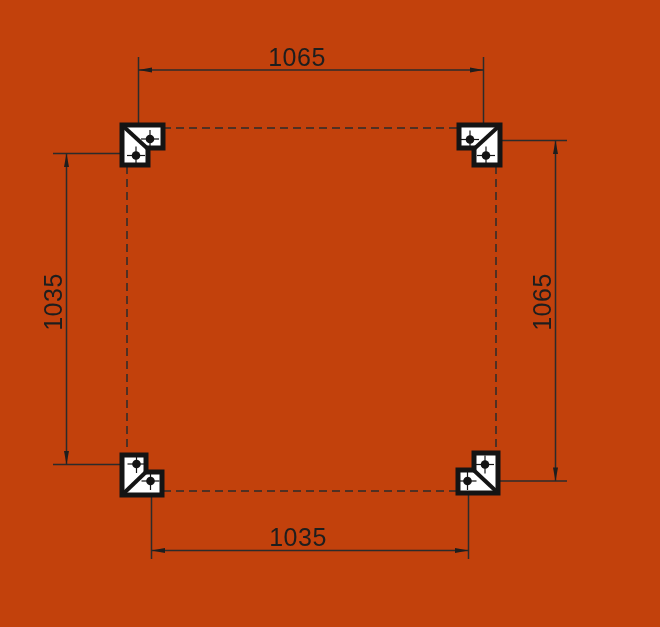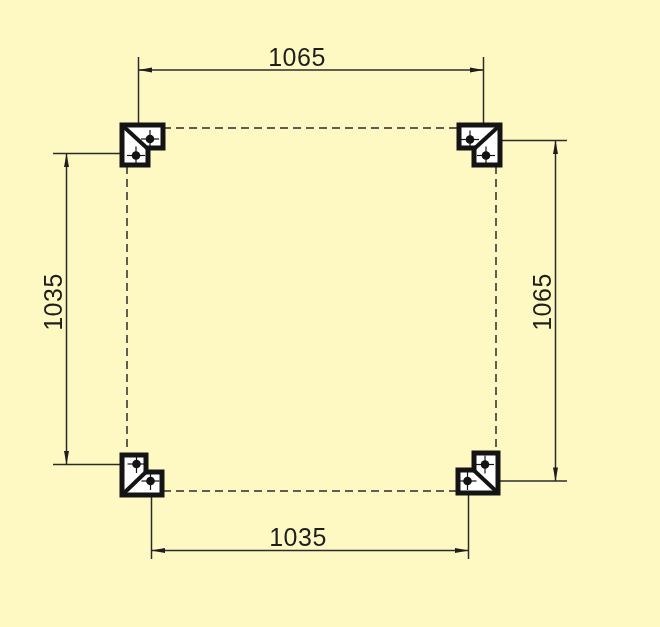--- a/index.html
+++ b/index.html
@@ -7,21 +7,21 @@
     padding: 0;
     background: #ffffff;
     width: 660px;
     height: 627px;
     overflow: hidden;
   }
   .drawing-wrap {
     width: 660px;
     height: 627px;
     position: relative;
-    background: #fef9c3;
+    background: #c2410c;
     text-decoration: underline;
   }
   svg {
     display: block;
   }
   .dim-text {
     font-family: "Liberation Sans", sans-serif;
     font-size: 25px;
     fill: #1e1e1e;
     letter-spacing: 0.5px;

